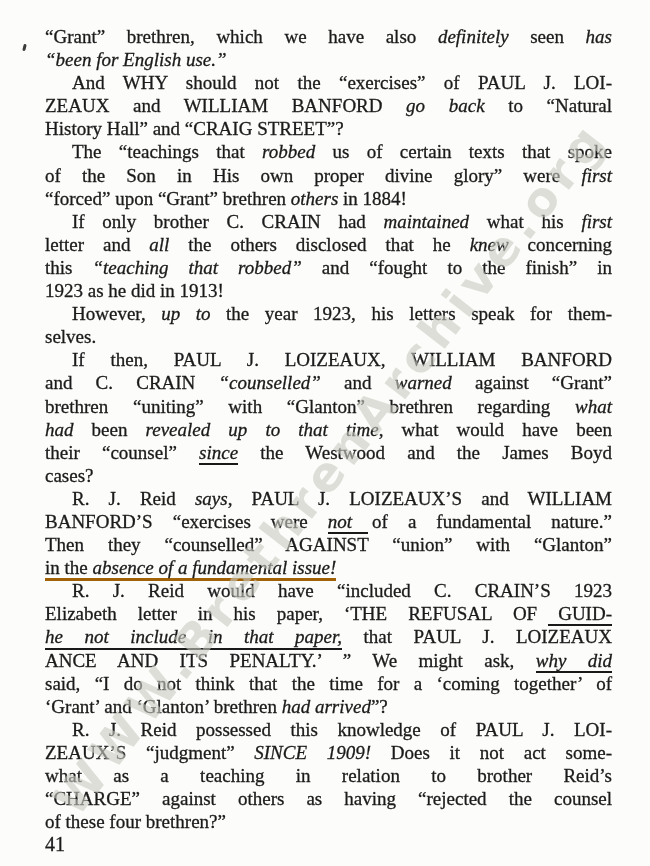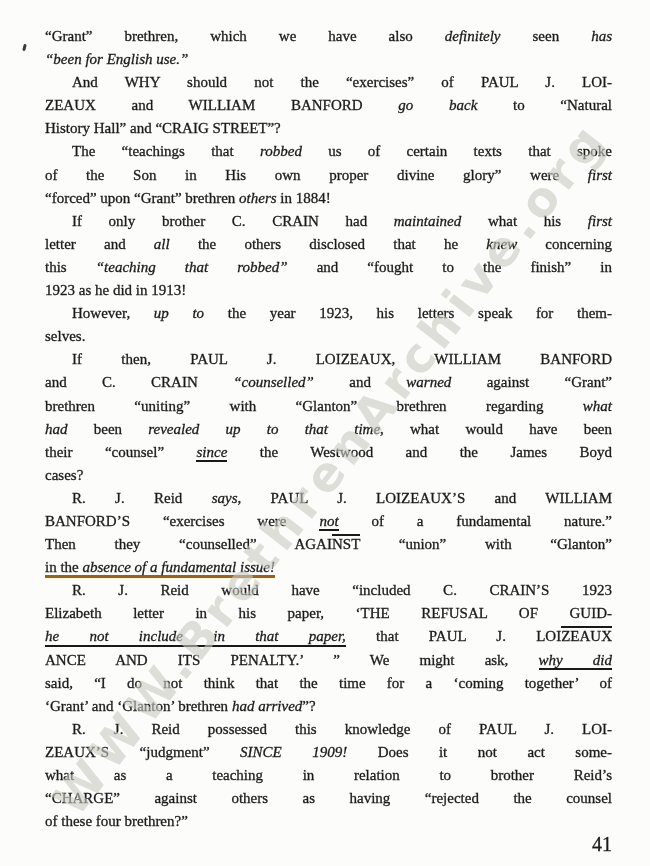--- a/index.html
+++ b/index.html
@@ -6,38 +6,38 @@
   body {
     width: 650px; height: 866px;
     background: #fcfcfa;
     overflow: hidden; position: relative;
     font-family: "Liberation Serif", serif;
     color: #1b1b1b;
   }
   #page { position: absolute; inset: 0; }
   #text-block {
     position: absolute; left: 45px; top: 25px; width: 567px;
-    font-size: 15px; line-height: 23.1px;
+    font-size: 19px; line-height: 23.1px;
     -webkit-text-stroke: 0.3px currentColor;
   }
   .line { min-height: 23.1px; }
   .line.j { text-align: justify; text-align-last: justify; text-justify: inter-word; }
   .line.ind { text-indent: 27px; }
   .it { font-style: italic; }
   .u1 { border-bottom: 3px solid #a16207; }
   .u2 {
     text-decoration-thickness: 1.3px;
     text-underline-offset: 2px;
     border-bottom: 2.6px solid #191919;
     padding-bottom: 0.5px;
   }
   .ol { border-top: 2.8px solid #191919; }
   #page-number {
     position: absolute; left: 45px; top: 833px; width: 567px;
-    text-align: right; font-size: 20px;
+    text-align: left; font-size: 20px;
     -webkit-text-stroke: 0.3px currentColor;
   }
   #watermark {
     position: absolute; left: 330px; top: 468px;
     transform: translate(-50%, -50%) rotate(-52deg);
     font-family: "DejaVu Sans", sans-serif;
     font-weight: bold; font-size: 48px; letter-spacing: 6px;
     color: rgba(201, 201, 194, 0.6);
     white-space: nowrap; z-index: 5; pointer-events: none;
   }

